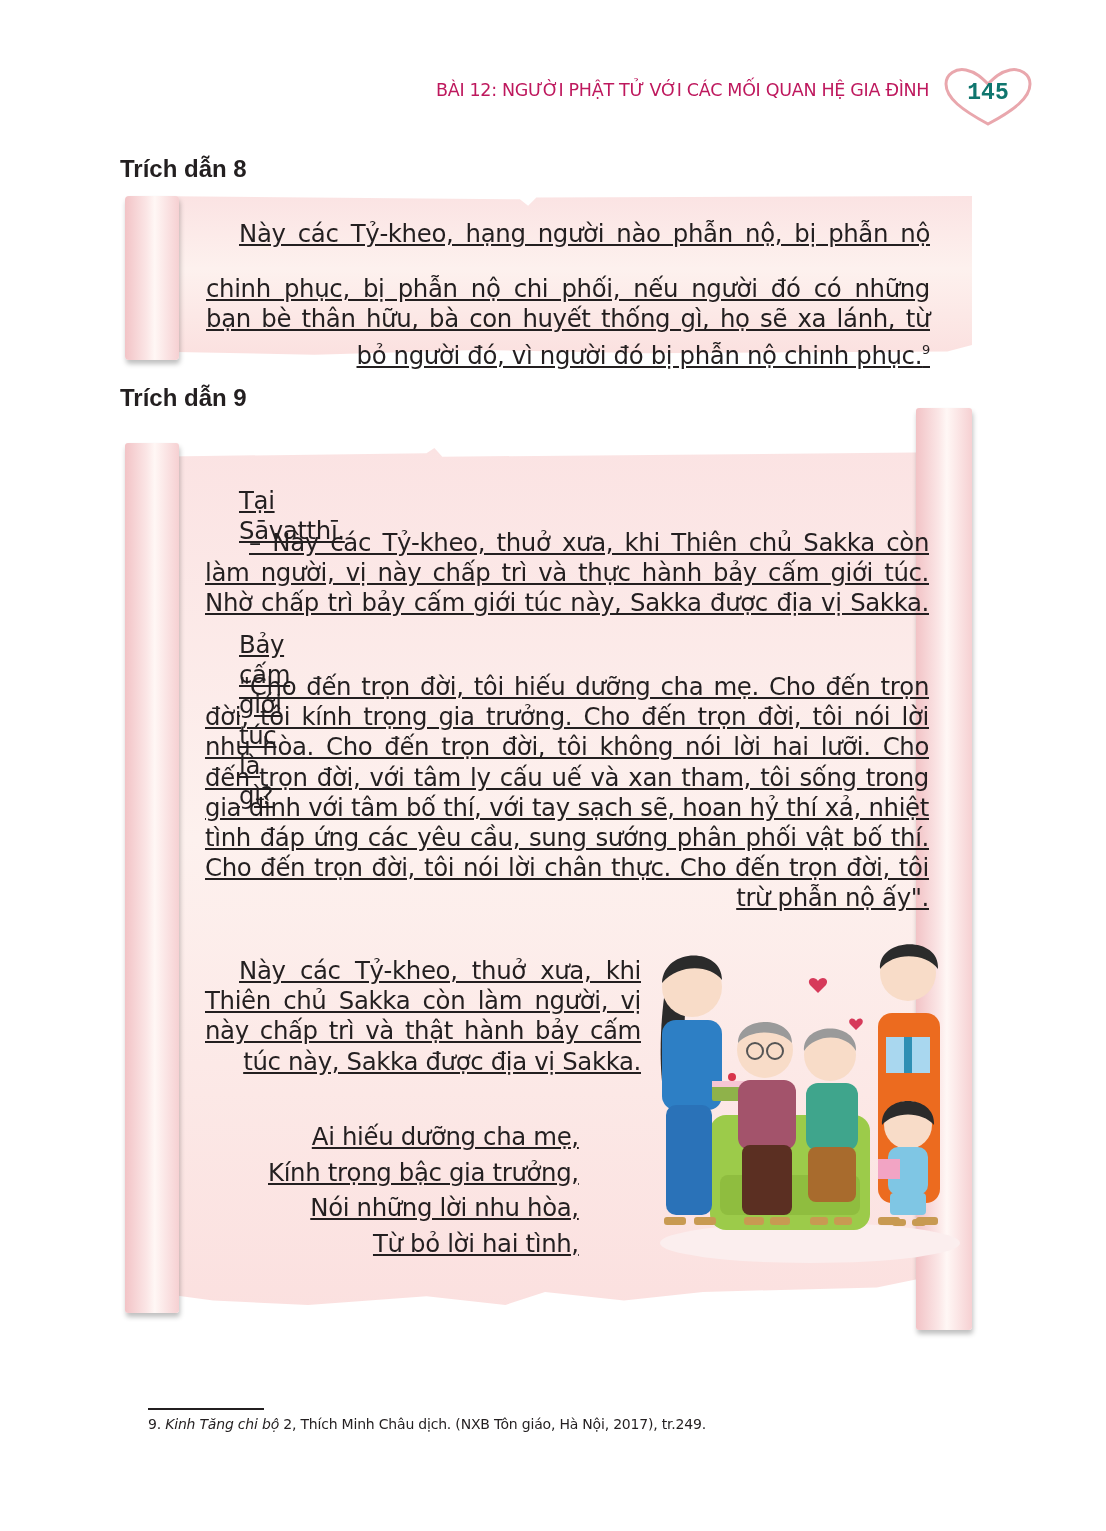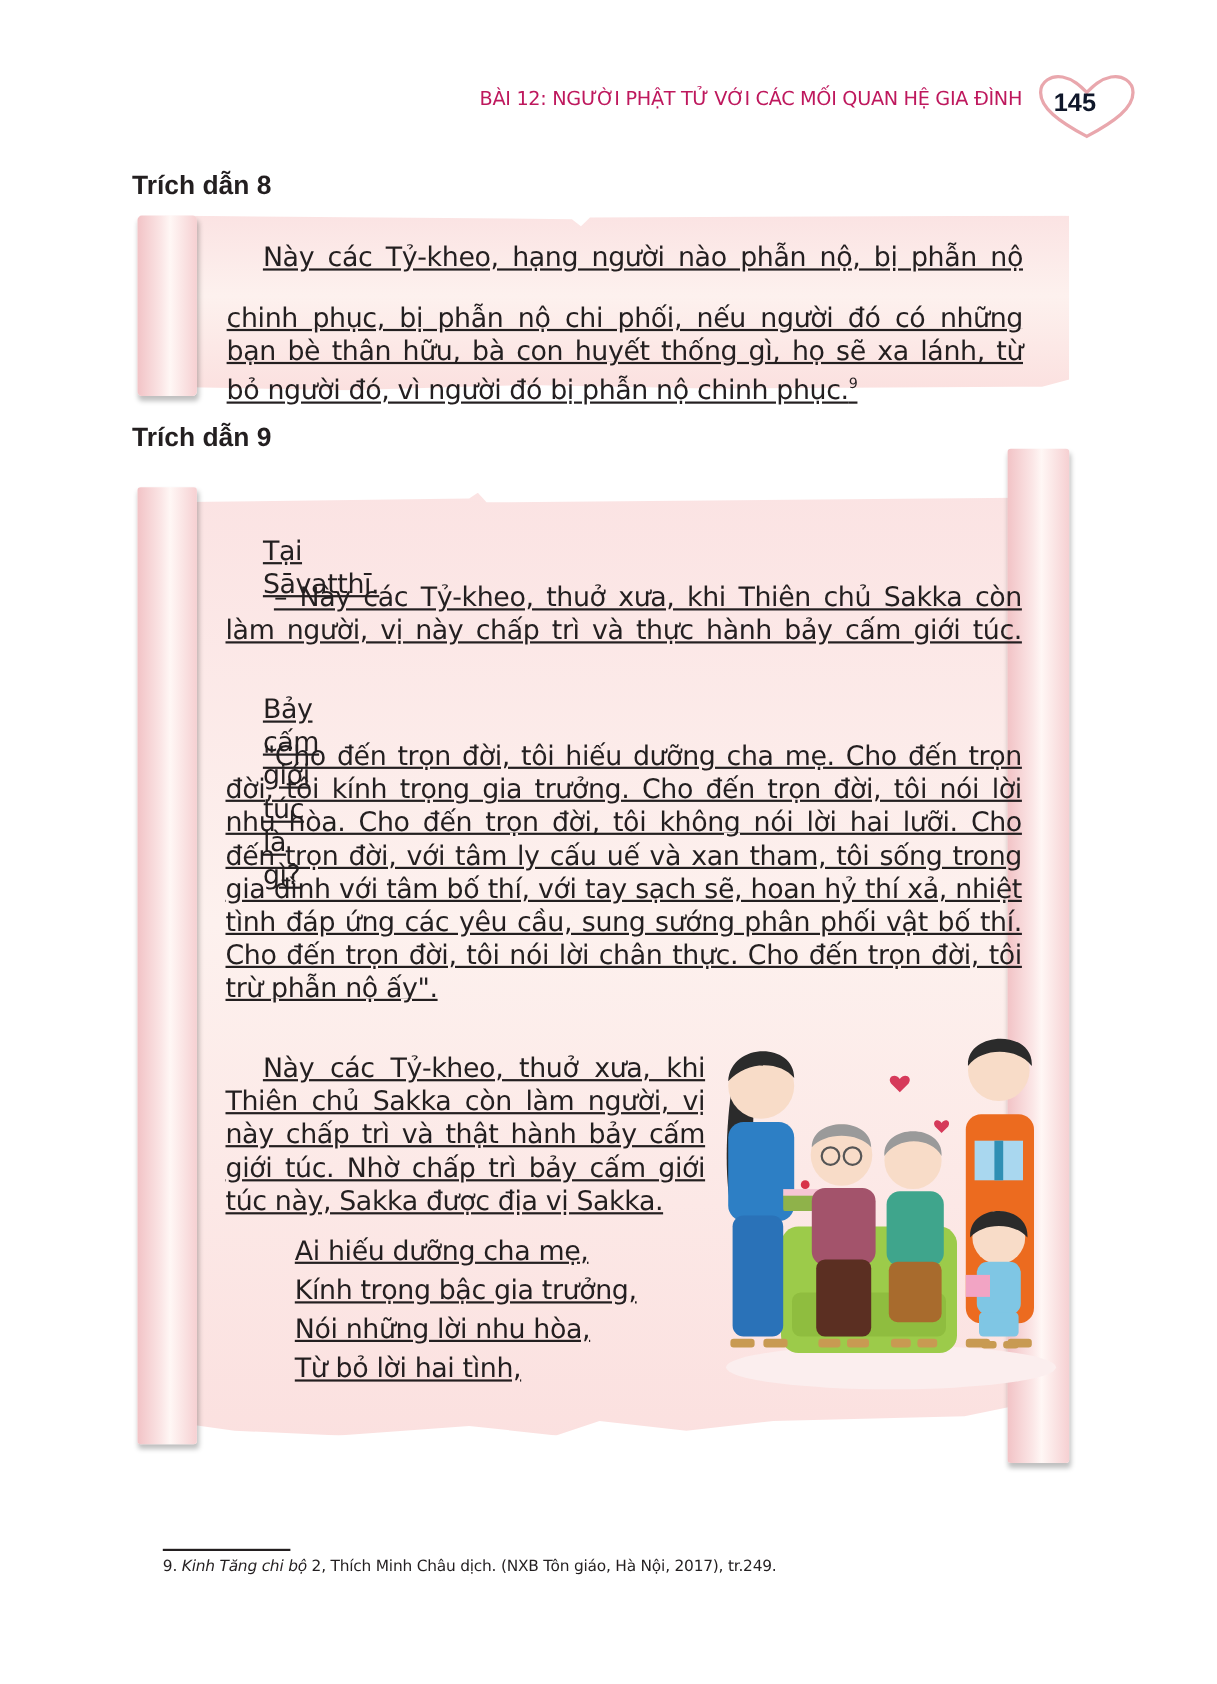--- a/index.html
+++ b/index.html
@@ -3,39 +3,39 @@
 <meta charset="utf-8">
 <style>
   html, body { margin: 0; padding: 0; background: #ffffff; }
   body { width: 1106px; height: 1531px; position: relative; overflow: hidden;
          font-family: "DejaVu Sans", sans-serif; color: #231f20; }
 
   
   .running-head { position: absolute; left: 436px; top: 80px; font-size: 17.5px;
     letter-spacing: -0.3px; color: #be185d; white-space: nowrap; font-family: "DejaVu Sans", sans-serif; }
   .page-heart { position: absolute; left: 942px; top: 66px; width: 92px; height: 62px; }
-  .page-num { position: absolute; left: 958px; top: 80px; width: 60px; 
-    font-family: Liberation Sans, sans-serif; font-weight: bold; font-size: 23px; color: #0f172a; }
+  .page-num { position: absolute; left: 958px; top: 80px; width: 60px; text-align: center;
+    font-family: Liberation Mono, monospace; font-weight: bold; font-size: 23px; color: #0f766e; }
 
   
   .section-title { position: absolute; left: 120px; font-family: "Liberation Sans", sans-serif;
     font-weight: bold; font-size: 24px; color: #231f20; }
 
   
   .scroll { position: absolute; }
   .scroll .body-paper { position: absolute;
     background: linear-gradient(180deg, #fbe3e3 0%, #fdf1ee 45%, #fbe0df 100%);
     box-shadow: 0 5px 6px rgba(0,0,0,0.28); }
   .scroll .roll { position: absolute;
     background: linear-gradient(90deg, #f2c3c6 0%, #fbe6e6 40%, #fff7f5 55%, #f6d0d2 100%);
     box-shadow: 1px 4px 5px rgba(0,0,0,0.25); }
 
   .para { position: absolute; font-size: 24.4px; line-height: 30.2px; color: #231f20;
     font-family: "DejaVu Sans", sans-serif; letter-spacing: -0.35px; word-spacing: 0px; text-decoration: underline; }
-  .para .ln { display: block; white-space: nowrap; }
+  .para .ln { display: block; white-space: nowrap; text-align: right; }
   sup.fn { font-size: 13px; vertical-align: 10px; }
 
   
   .illus { position: absolute; left: 650px; top: 925px; width: 320px; height: 340px; }
 
   
   .fn-rule { position: absolute; left: 148px; top: 1408px; width: 116px; height: 2px; background: #231f20; }
   .footnote { position: absolute; left: 148px; top: 1416px; font-size: 14px; color: #231f20;
     white-space: nowrap; letter-spacing: -0.2px; }
   .footnote i { font-style: italic; }
@@ -69,40 +69,40 @@
   <div class="body-paper" style="left:150px; top:448px; width:790px; height:870px;
        clip-path: polygon(0 1%, 35% 0.6%, 36% 0, 37% 1%, 100% 0.5%, 100% 95%, 92% 96.5%, 70% 97%, 60% 98%, 50% 97%, 45% 98.5%, 35% 97.5%, 20% 98.5%, 8% 98%, 0 97%);"></div>
   <div class="roll" style="left:125px; top:443px; width:54px; height:870px; border-radius:3px;"></div>
   <div class="roll" style="left:916px; top:408px; width:56px; height:922px; border-radius:3px;"></div>
 
   <div class="para" style="left:239px; top:486px;">Tại Sāvatthī.</div>
 
   <div class="para" style="left:205px; top:528px; width:724px;">
     <span class="ln" style="padding-left:44px; text-align:justify; text-align-last:justify;">– Này các Tỷ-kheo, thuở xưa, khi Thiên chủ Sakka còn</span>
     <span class="ln" style="text-align:justify; text-align-last:justify;">làm người, vị này chấp trì và thực hành bảy cấm giới túc.</span>
+    <span class="ln" style="text-align:justify; text-align-last:justify;">Nhờ chấp trì bảy cấm giới túc này, Sakka được địa vị Sakka.</span>
   </div>
 
   <div class="para" style="left:239px; top:630px;">Bảy cấm giới túc là gì?</div>
 
   <div class="para" style="left:205px; top:672px; width:724px;">
     <span class="ln" style="padding-left:34px; text-align:justify; text-align-last:justify;">"Cho đến trọn đời, tôi hiếu dưỡng cha mẹ. Cho đến trọn</span>
     <span class="ln" style="text-align:justify; text-align-last:justify;">đời, tôi kính trọng gia trưởng. Cho đến trọn đời, tôi nói lời</span>
     <span class="ln" style="text-align:justify; text-align-last:justify;">nhu hòa. Cho đến trọn đời, tôi không nói lời hai lưỡi. Cho</span>
     <span class="ln" style="text-align:justify; text-align-last:justify;">đến trọn đời, với tâm ly cấu uế và xan tham, tôi sống trong</span>
     <span class="ln" style="text-align:justify; text-align-last:justify;">gia đình với tâm bố thí, với tay sạch sẽ, hoan hỷ thí xả, nhiệt</span>
     <span class="ln" style="text-align:justify; text-align-last:justify;">tình đáp ứng các yêu cầu, sung sướng phân phối vật bố thí.</span>
     <span class="ln" style="text-align:justify; text-align-last:justify;">Cho đến trọn đời, tôi nói lời chân thực. Cho đến trọn đời, tôi</span>
     <span class="ln">trừ phẫn nộ ấy".</span>
   </div>
 
   <div class="para" style="left:205px; top:956px; width:436px;">
     <span class="ln" style="padding-left:34px; text-align:justify; text-align-last:justify;">Này các Tỷ-kheo, thuở xưa, khi</span>
     <span class="ln" style="text-align:justify; text-align-last:justify;">Thiên chủ Sakka còn làm người, vị</span>
     <span class="ln" style="text-align:justify; text-align-last:justify;">này chấp trì và thật hành bảy cấm</span>
-    <span class="ln" style="text-align:justify; text-align-last:justify;">giới túc. Nhờ chấp trì bảy cấm giới</span>
     <span class="ln">túc này, Sakka được địa vị Sakka.</span>
   </div>
 
   <div class="para" style="left:268px; top:1119px; line-height:35.5px;">
     <span class="ln">Ai hiếu dưỡng cha mẹ,</span>
     <span class="ln">Kính trọng bậc gia trưởng,</span>
     <span class="ln">Nói những lời nhu hòa,</span>
     <span class="ln">Từ bỏ lời hai tình,</span>
   </div>
 

